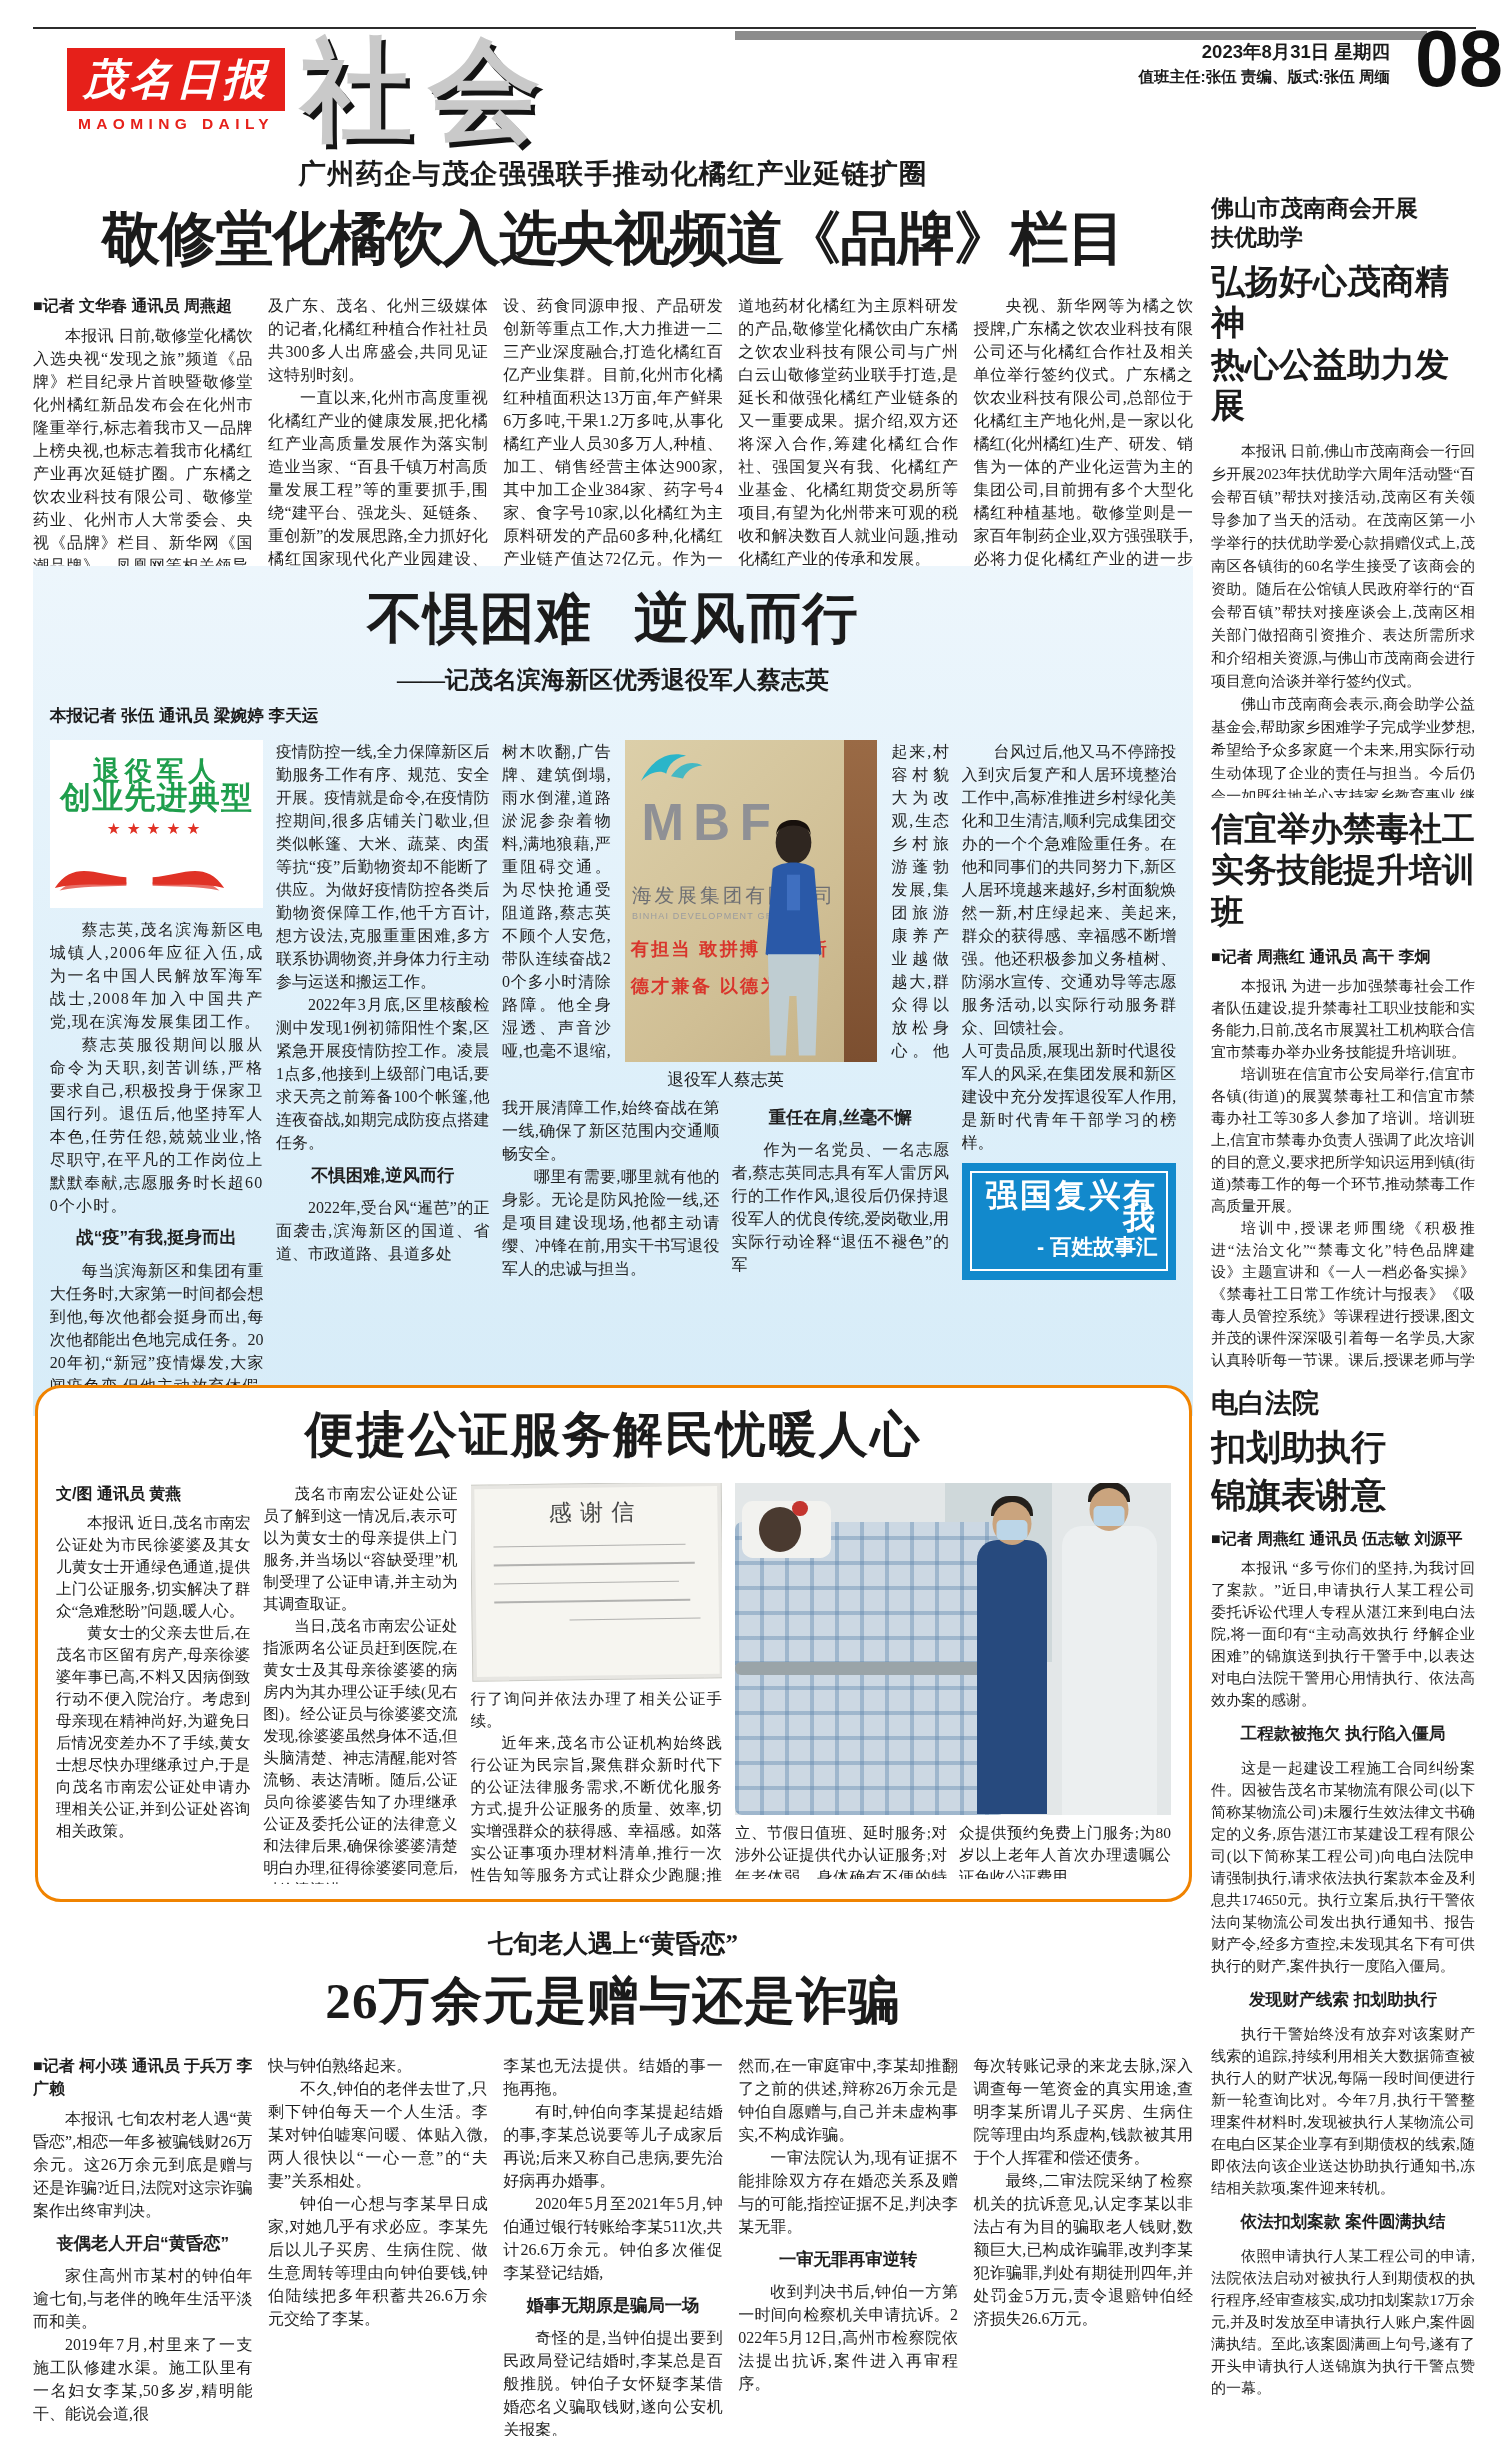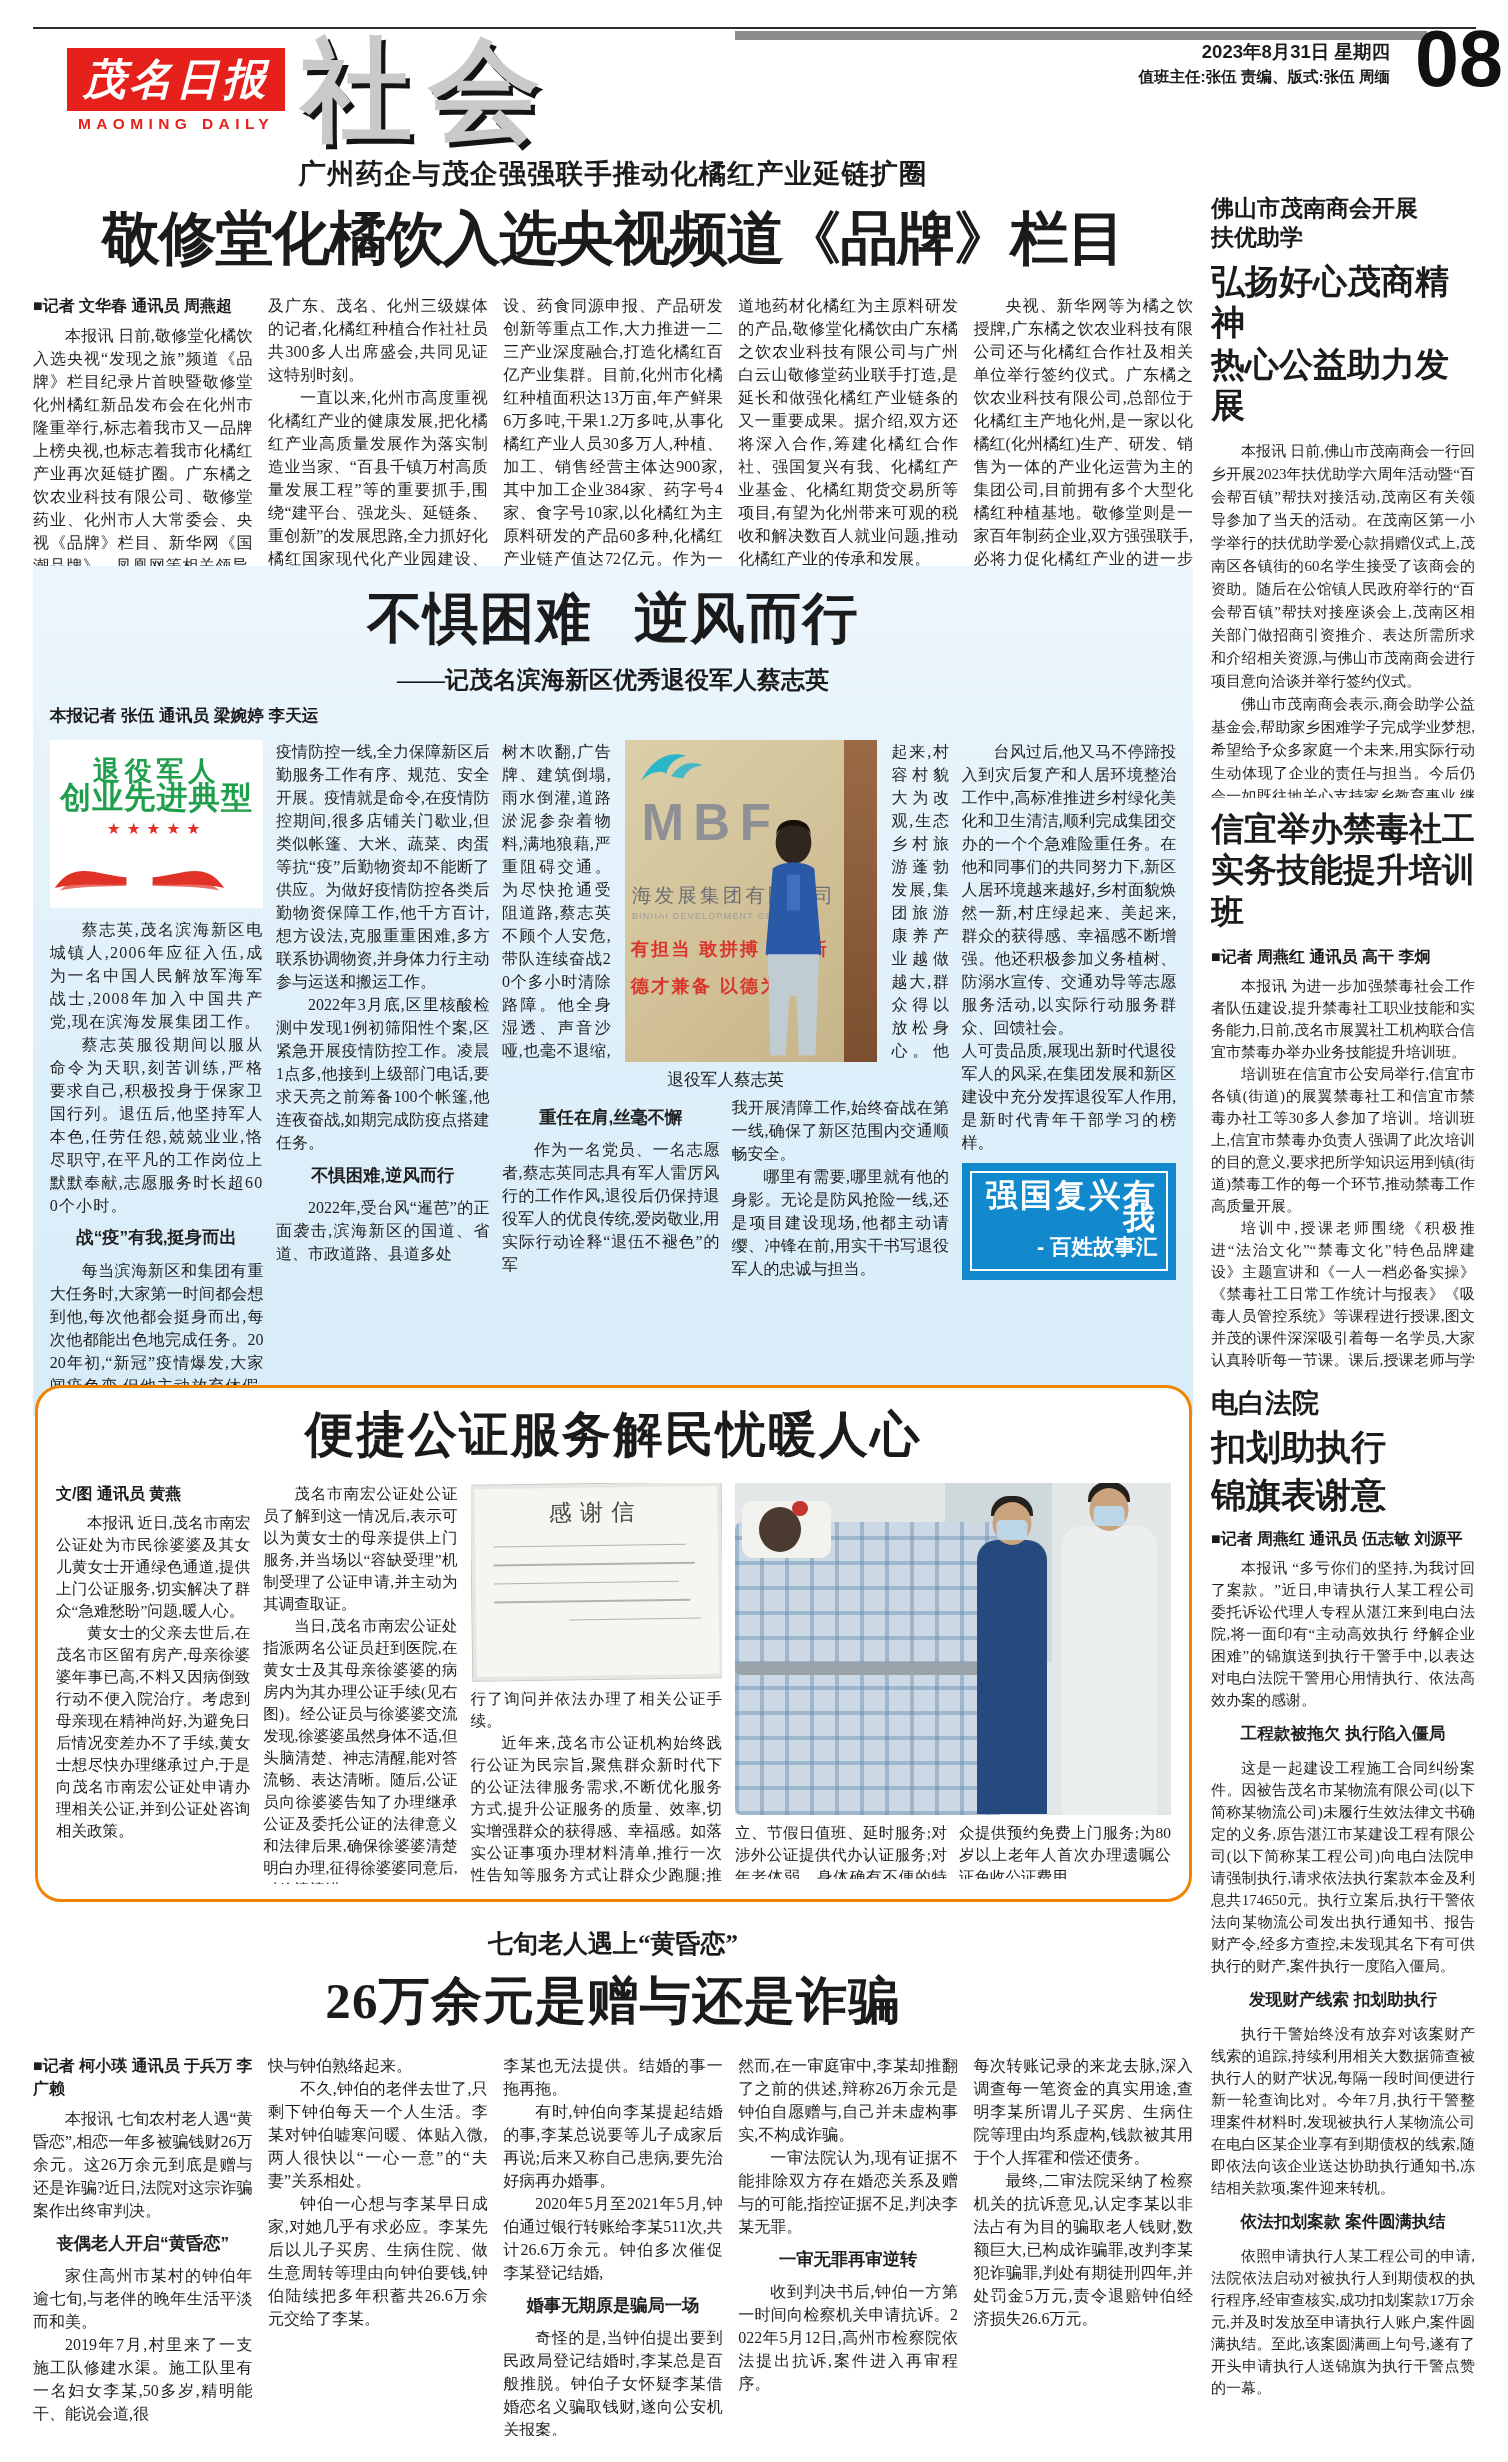--- a/index.html
+++ b/index.html
@@ -248,26 +248,26 @@
             <rect x="84" y="96" width="22" height="60" fill="#3f6fc0"></rect>
           </svg>
         </div>
         <div class="sliverR body-text">
           <p class="cont">起来,村容村貌大为改观,生态乡村旅游蓬勃发展,集团旅游康养产业越做越大,群众得以放松身心。他巡查发现道路隐患,立即处理。几天内种好绿化,随即又投入20多公里公路养护工作,</p>
         </div>
       </div>
       <div id="vet-caption">退役军人蔡志英</div>
       <div class="vbelow body-text">
         <div>
+          <p class="cont">我开展清障工作,始终奋战在第一线,确保了新区范围内交通顺畅安全。</p>
+          <p>哪里有需要,哪里就有他的身影。无论是防风抢险一线,还是项目建设现场,他都主动请缨、冲锋在前,用实干书写退役军人的忠诚与担当。</p>
+        </div>
+        <div>
           <div class="subhead">重任在肩,丝毫不懈</div>
           <p>作为一名党员、一名志愿者,蔡志英同志具有军人雷厉风行的工作作风,退役后仍保持退役军人的优良传统,爱岗敬业,用实际行动诠释“退伍不褪色”的军</p>
-        </div>
-        <div>
-          <p class="cont">我开展清障工作,始终奋战在第一线,确保了新区范围内交通顺畅安全。</p>
-          <p>哪里有需要,哪里就有他的身影。无论是防风抢险一线,还是项目建设现场,他都主动请缨、冲锋在前,用实干书写退役军人的忠诚与担当。</p>
         </div>
       </div>
     </div>
 
     <div class="vcol5 body-text">
       <p>台风过后,他又马不停蹄投入到灾后复产和人居环境整治工作中,高标准推进乡村绿化美化和卫生清洁,顺利完成集团交办的一个个急难险重任务。在他和同事们的共同努力下,新区人居环境越来越好,乡村面貌焕然一新,村庄绿起来、美起来,群众的获得感、幸福感不断增强。他还积极参加义务植树、防溺水宣传、交通劝导等志愿服务活动,以实际行动服务群众、回馈社会。</p>
       <p class="cont">人可贵品质,展现出新时代退役军人的风采,在集团发展和新区建设中充分发挥退役军人作用,是新时代青年干部学习的榜样。</p>
       <div id="quote-box">
         <div class="frame">
           <div class="q1">强国复兴有我</div>

